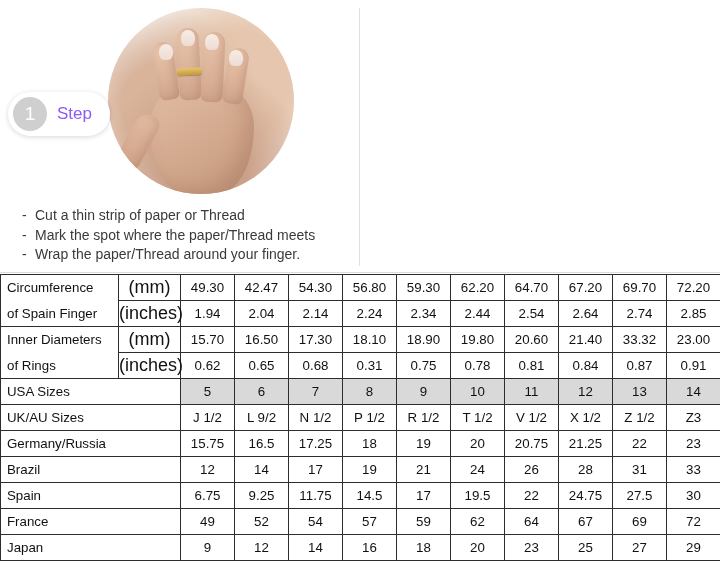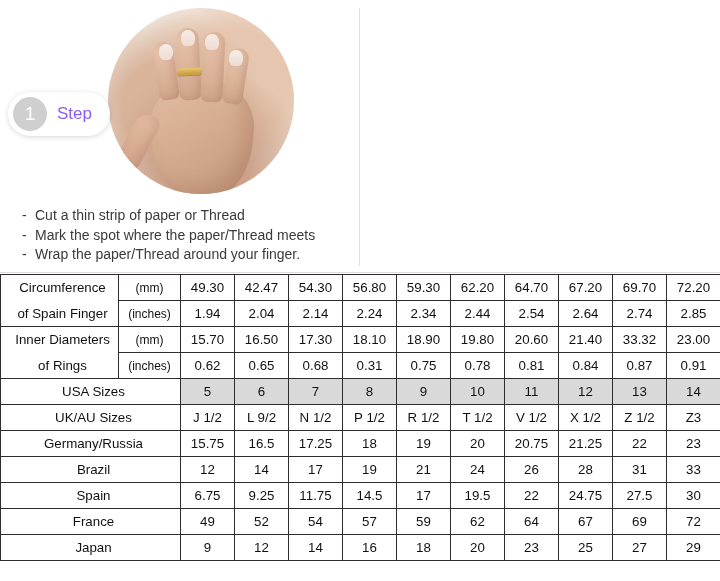--- a/index.html
+++ b/index.html
@@ -164,26 +164,26 @@
   }
   td {
     border: 1px solid #2d2d2d;
     height: 25px;
     text-align: center;
     padding: 0;
     color: #111;
     white-space: nowrap;
   }
   td.lbl {
-    text-align: center;
+    text-align: left;
     padding-left: 6px;
     white-space: nowrap;
   }
   td.unit {
-    font-size: 12px;
+    font-size: 18px;
   }
   .shaded { background: #d9d9d9; }
   .no-bottom { border-bottom: none; }
   .no-top { border-top: none; }
   col.c-label { width: 118px; }
   col.c-unit { width: 62px; }
   col.c-data { width: 54px; }
 </style>
 </head>
 <body>

